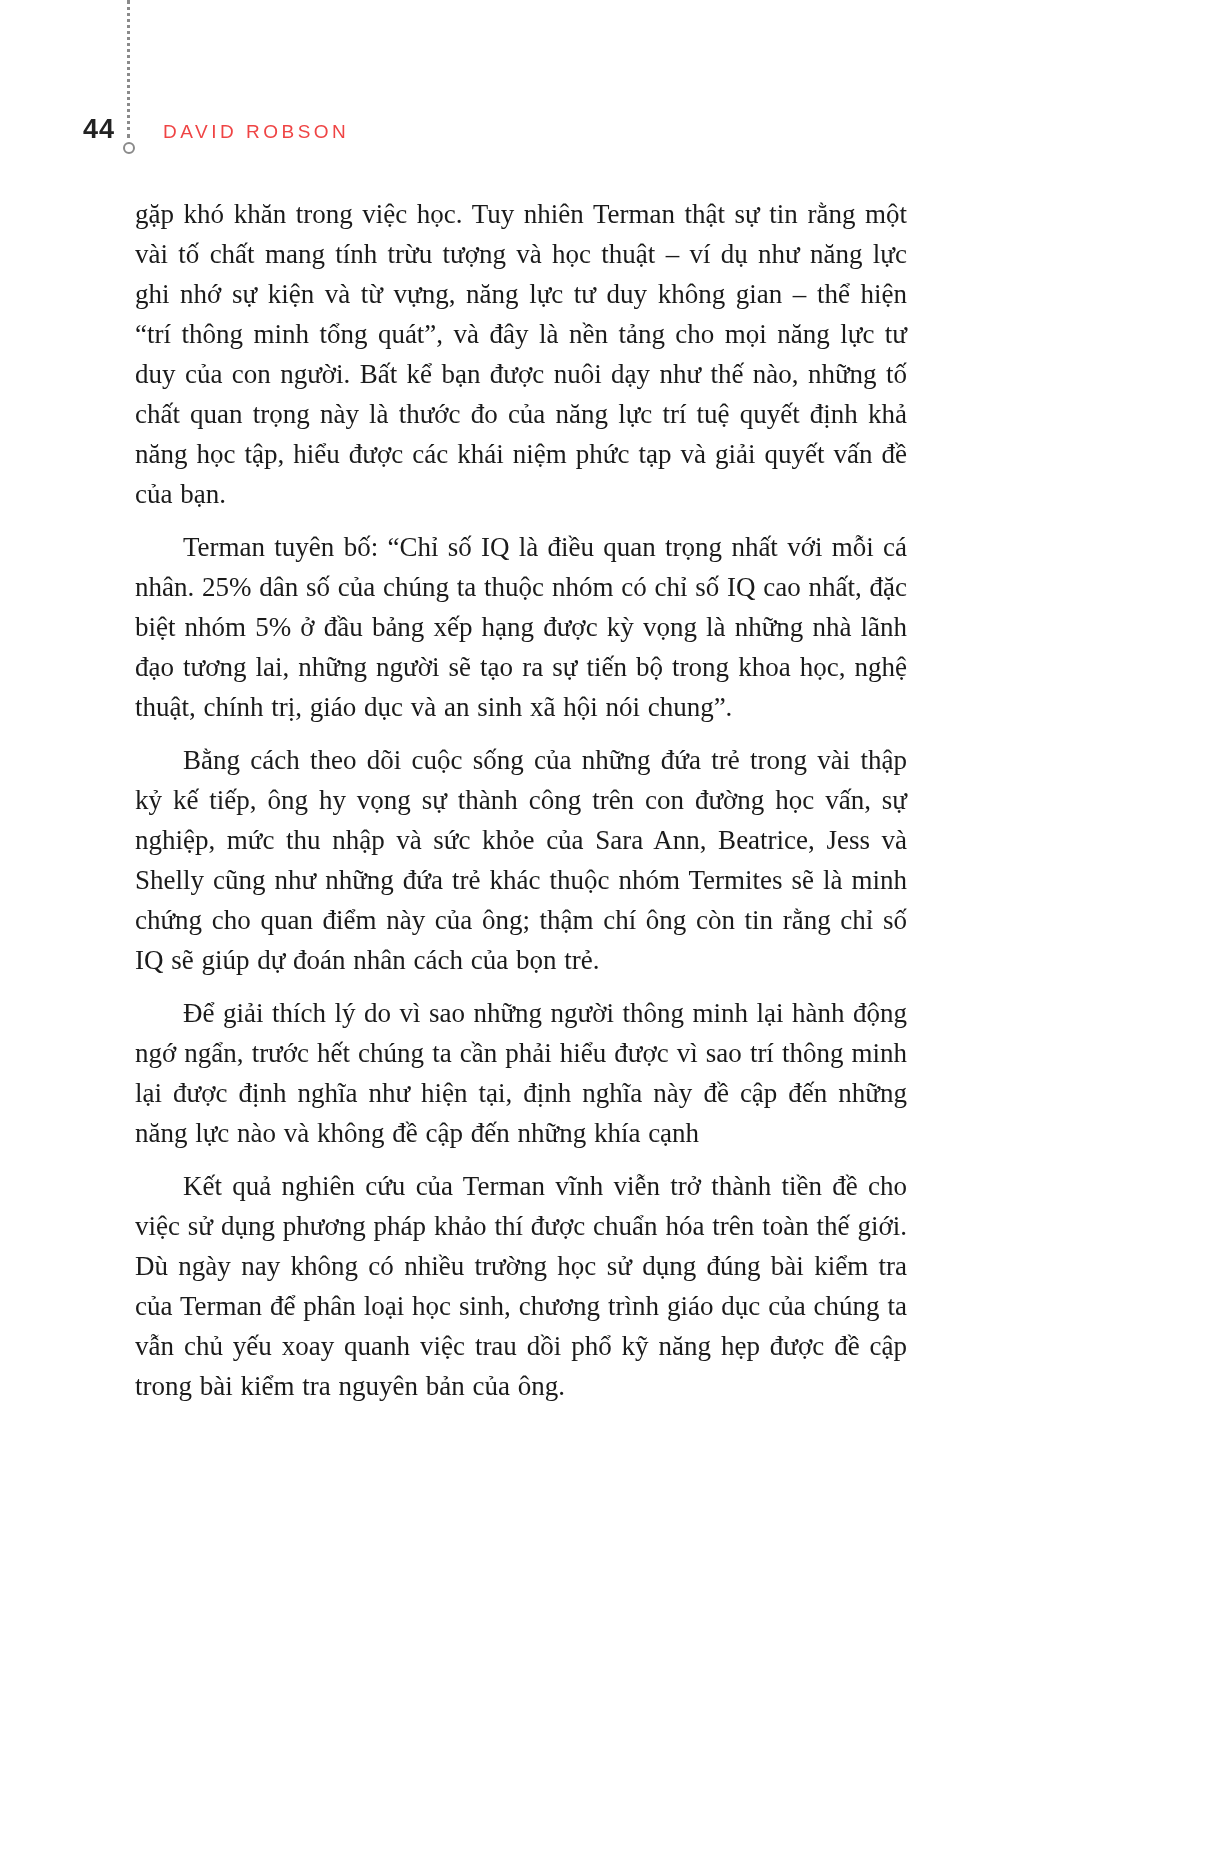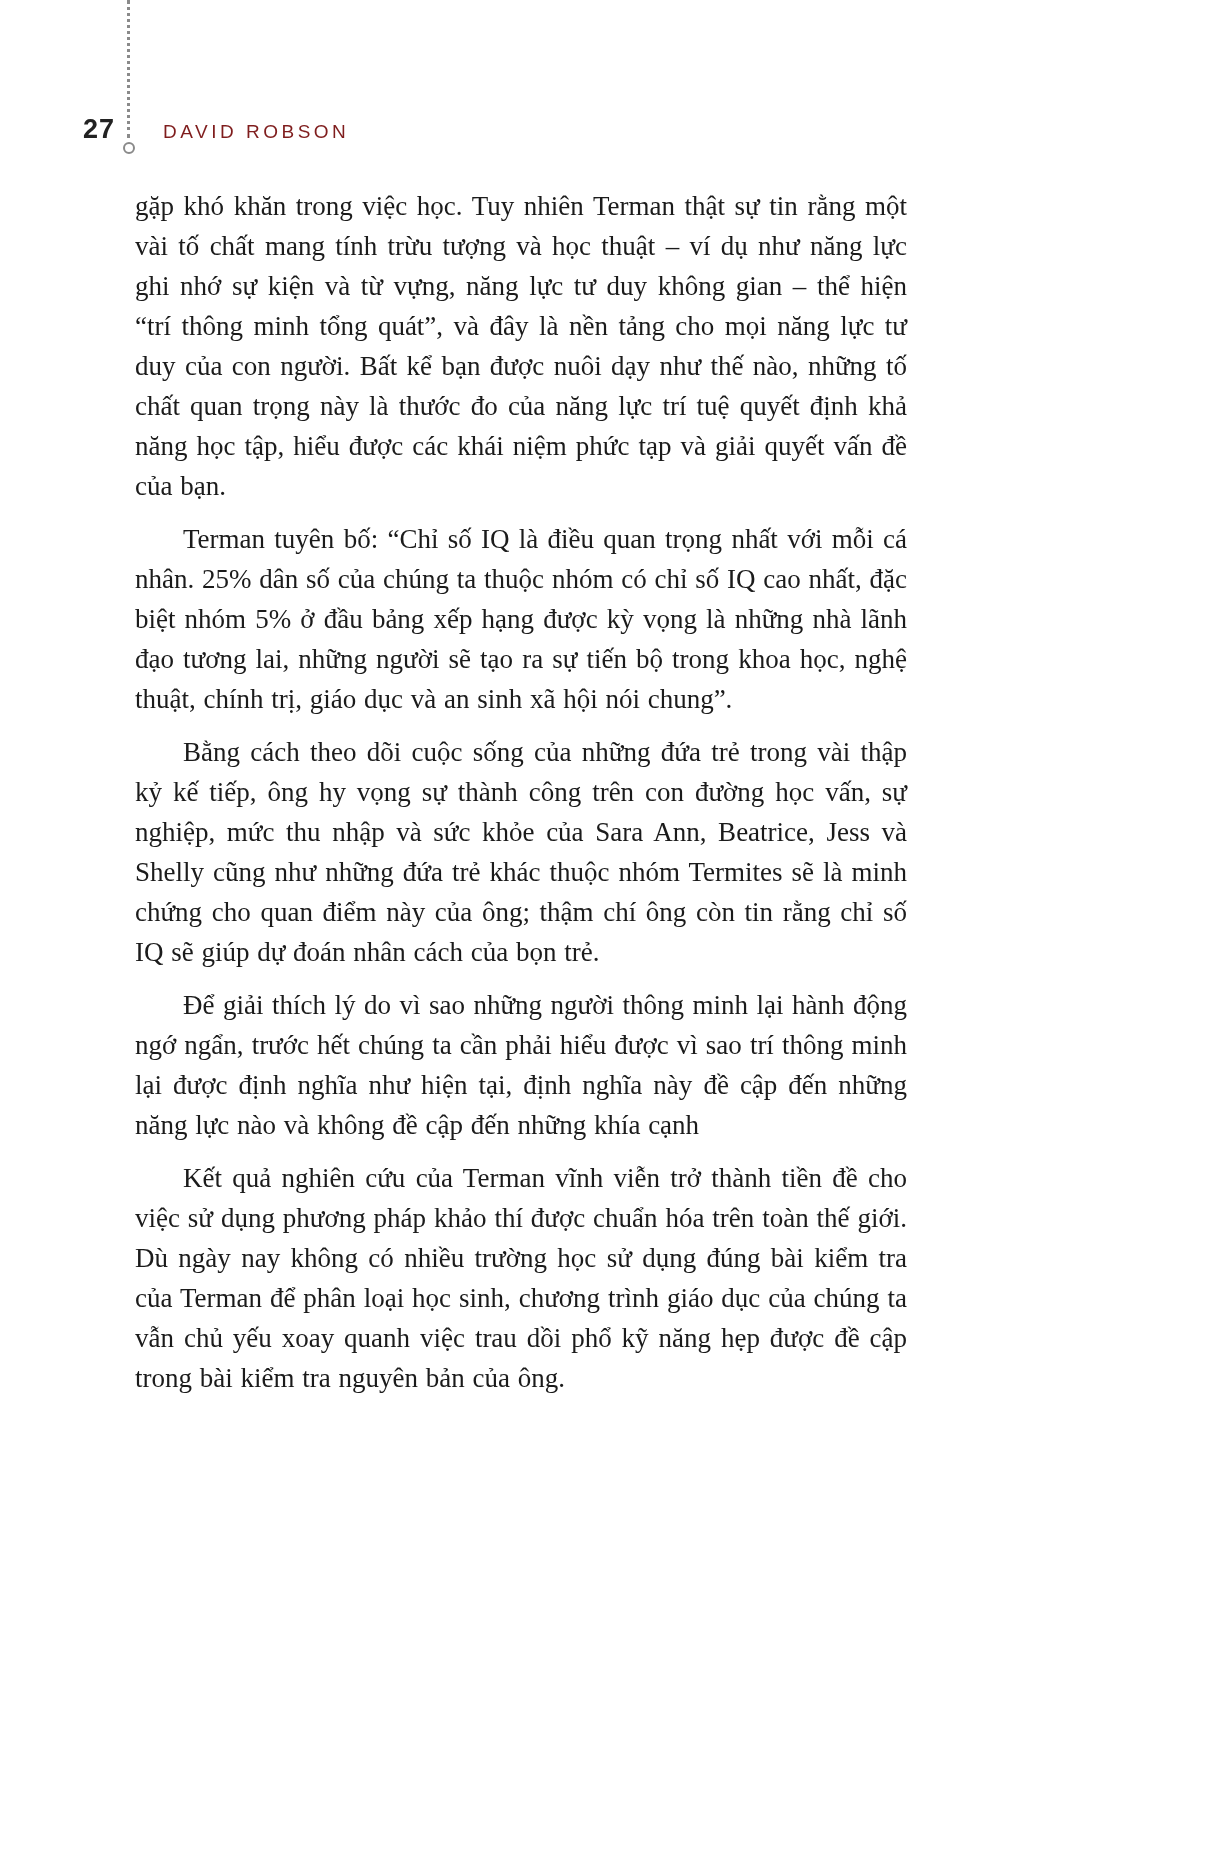--- a/index.html
+++ b/index.html
@@ -56,53 +56,53 @@
     font-weight: 700;
     color: #222222;
     letter-spacing: 1px;
   }
   .header-spacer {
     width: 48px;
   }
   .running-title {
     font-size: 19px;
     letter-spacing: 3.5px;
-    color: #7f1d1d;
+    color: #ef4444;
     text-transform: uppercase;
   }
 
   
   .text-block {
     position: absolute;
     left: 135px;
     top: 186px;
     width: 772px;
   }
   .text-block p {
-    margin: 0 0 13px 0;
+    margin: 8px 0 13px 0;
     font-size: 27px;
     line-height: 40px;
     text-align: justify;
     text-indent: 48px;
     word-spacing: 1px;
   }
   .text-block p.continued {
     text-indent: 0;
   }
 </style>
 </head>
 <body>
 
 <div class="page">
 
   <div class="ornament-line"></div>
   <div class="ornament-circle"></div>
 
   <div class="running-header">
-    <span class="page-number">27</span>
+    <span class="page-number">44</span>
     <span class="header-spacer"></span>
     <span class="running-title">DAVID ROBSON</span>
   </div>
 
   <div class="text-block">
     <p class="continued">gặp khó khăn trong việc học. Tuy nhiên Terman thật sự tin rằng một vài tố chất mang tính trừu tượng và học thuật – ví dụ như năng lực ghi nhớ sự kiện và từ vựng, năng lực tư duy không gian – thể hiện “trí thông minh tổng quát”, và đây là nền tảng cho mọi năng lực tư duy của con người. Bất kể bạn được nuôi dạy như thế nào, những tố chất quan trọng này là thước đo của năng lực trí tuệ quyết định khả năng học tập, hiểu được các khái niệm phức tạp và giải quyết vấn đề của bạn.</p>
     <p>Terman tuyên bố: “Chỉ số IQ là điều quan trọng nhất với mỗi cá nhân. 25% dân số của chúng ta thuộc nhóm có chỉ số IQ cao nhất, đặc biệt nhóm 5% ở đầu bảng xếp hạng được kỳ vọng là những nhà lãnh đạo tương lai, những người sẽ tạo ra sự tiến bộ trong khoa học, nghệ thuật, chính trị, giáo dục và an sinh xã hội nói chung”.</p>
     <p>Bằng cách theo dõi cuộc sống của những đứa trẻ trong vài thập kỷ kế tiếp, ông hy vọng sự thành công trên con đường học vấn, sự nghiệp, mức thu nhập và sức khỏe của Sara Ann, Beatrice, Jess và Shelly cũng như những đứa trẻ khác thuộc nhóm Termites sẽ là minh chứng cho quan điểm này của ông; thậm chí ông còn tin rằng chỉ số IQ sẽ giúp dự đoán nhân cách của bọn trẻ.</p>
     <p>Để giải thích lý do vì sao những người thông minh lại hành động ngớ ngẩn, trước hết chúng ta cần phải hiểu được vì sao trí thông minh lại được định nghĩa như hiện tại, định nghĩa này đề cập đến những năng lực nào và không đề cập đến những khía cạnh</p>
     <p>Kết quả nghiên cứu của Terman vĩnh viễn trở thành tiền đề cho việc sử dụng phương pháp khảo thí được chuẩn hóa trên toàn thế giới. Dù ngày nay không có nhiều trường học sử dụng đúng bài kiểm tra của Terman để phân loại học sinh, chương trình giáo dục của chúng ta vẫn chủ yếu xoay quanh việc trau dồi phổ kỹ năng hẹp được đề cập trong bài kiểm tra nguyên bản của ông.</p>

